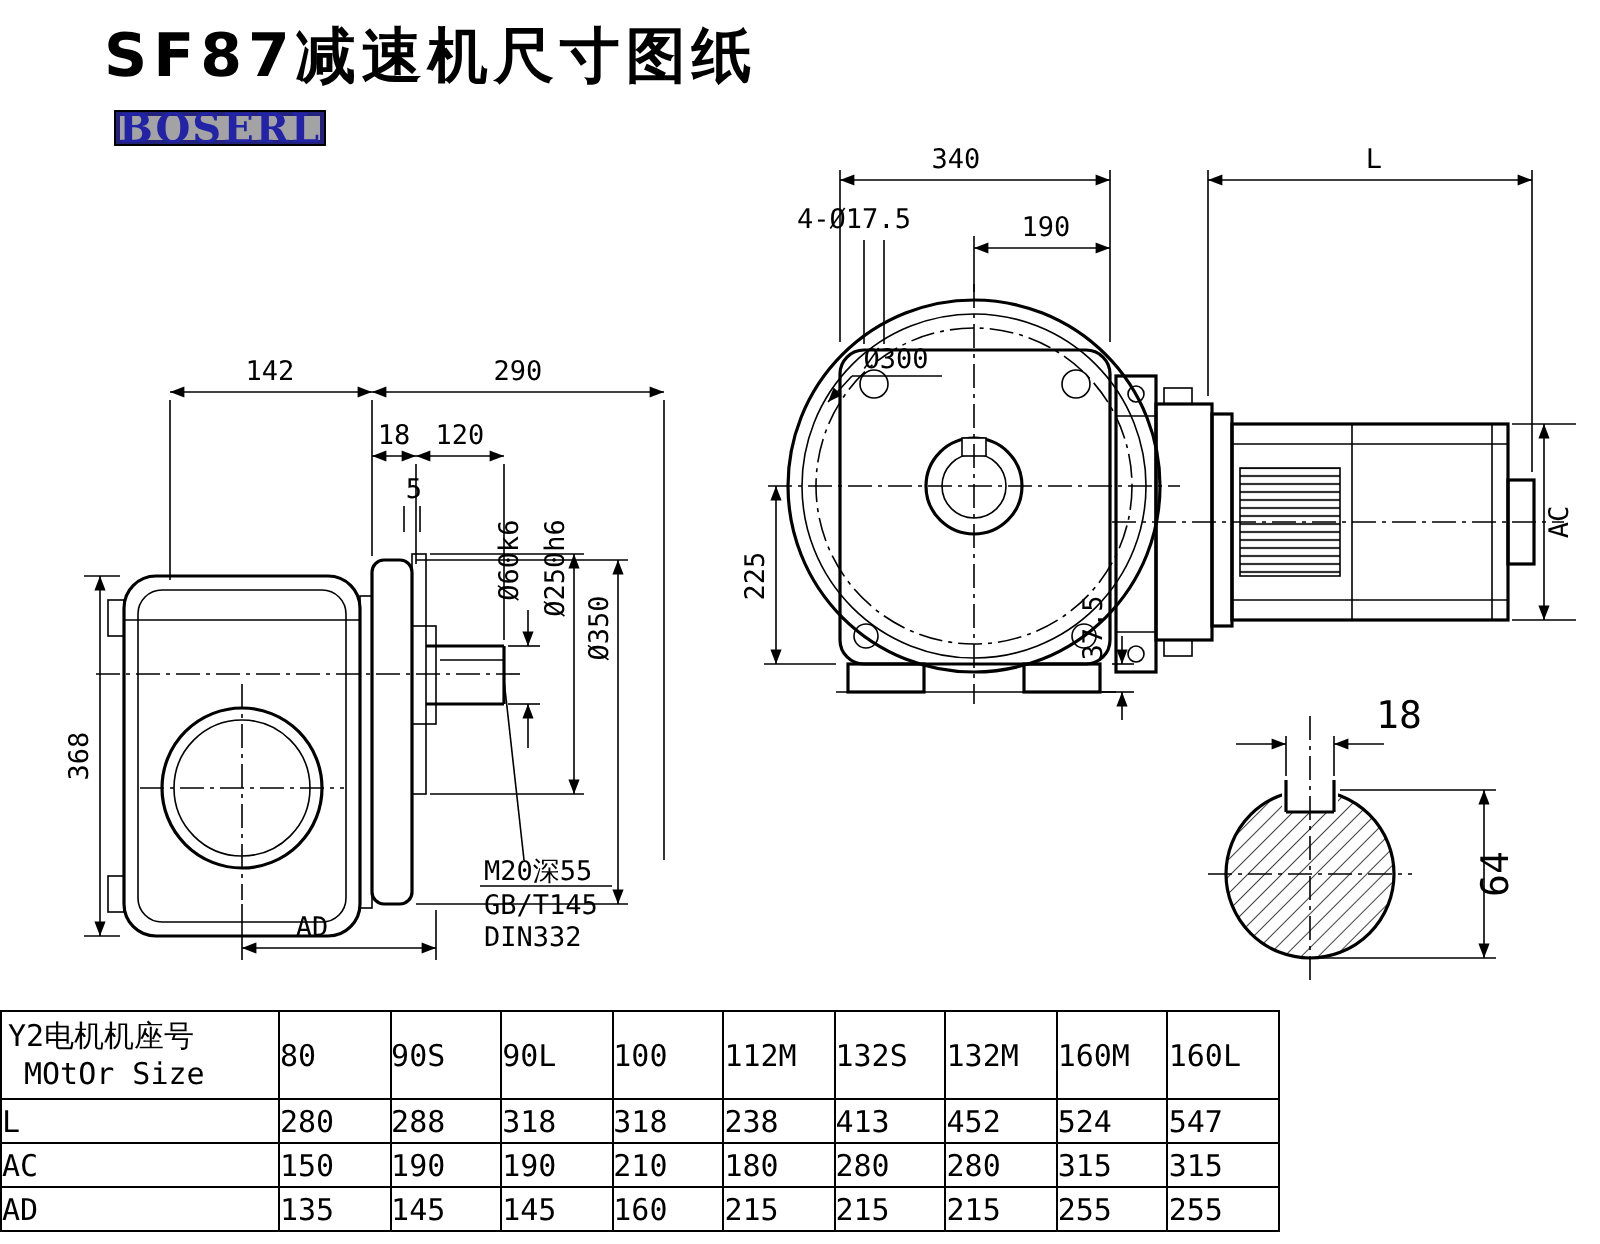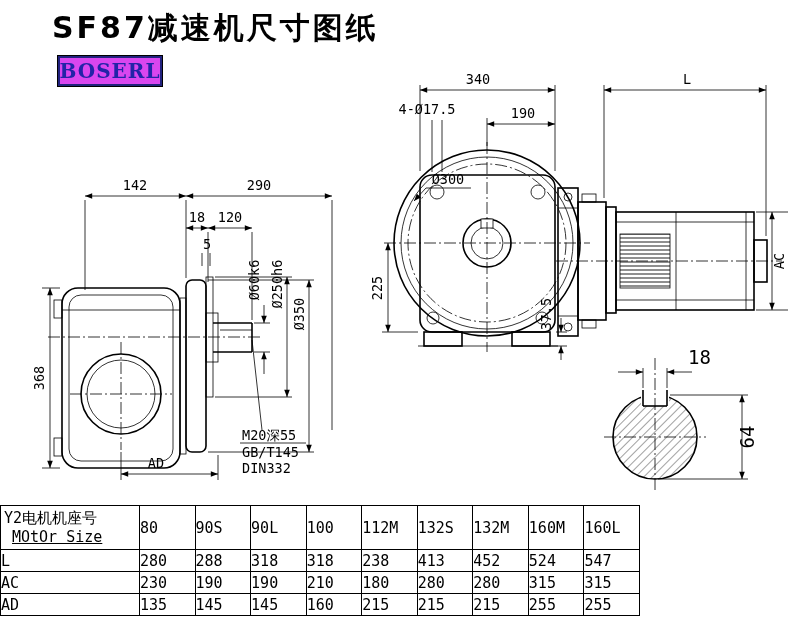--- a/index.html
+++ b/index.html
@@ -2,45 +2,45 @@
 <html><head>
 <meta charset="utf-8">
 <style>
   * { margin:0; padding:0; box-sizing:border-box; }
   html,body { width:800px; height:622px; background:#fff; overflow:hidden;
               font-family:"DejaVu Sans", sans-serif; color:#000; }
   .stage { position:relative; width:800px; height:622px; background:#fff; }
 
   .page-title { position:absolute; left:52px; top:8px; font-size:30px; font-weight:bold;
                 letter-spacing:3px; white-space:nowrap; }
-  .logo-box { position:absolute; left:58px; top:56px; width:104px; height:30px;
+  .logo-box { position:absolute; left:58px; top:56px; width:104px; height:16px;
               border:2px solid #22227e; box-shadow:0 0 0 1px #000;
               display:flex; align-items:center; justify-content:center;
               font-family:"DejaVu Serif", serif; font-weight:bold; font-size:20px;
-              color:#2323a8; letter-spacing:1px; background:#d946ef; }
+              color:#2323a8; letter-spacing:1px; background:#a3a3a3; }
 
   svg.drawing { position:absolute; left:0; top:0; }
   .thick { stroke:#000; stroke-width:1.6; fill:none; }
   .thin  { stroke:#000; stroke-width:0.8; fill:none; }
   .dim   { stroke:#000; stroke-width:0.8; fill:none; }
   .cl    { stroke:#000; stroke-width:0.8; fill:none; stroke-dasharray:12 3 2 3; }
   .arrows { marker-start:url(#arr); marker-end:url(#arr); }
   .arrow-end { marker-end:url(#arr); }
   .dtxt   { font-family:"DejaVu Sans Mono", monospace; font-size:13.5px; fill:#000; }
   .dtxt-lg{ font-family:"DejaVu Sans Mono", monospace; font-size:19px; fill:#000; }
 
   table.dim-table { position:absolute; left:0; top:505px; width:640px;
                     border-collapse:collapse; table-layout:fixed; background:#fff;
                     font-family:"DejaVu Sans Mono", monospace; }
   .dim-table td { border:1.6px solid #000; vertical-align:middle;
                   font-size:15px; padding:0; height:22px; overflow:hidden; }
   .dim-table tr.hdr td { height:44px; }
   .dim-table col.c0 { width:139px; }
   .lblcell { text-align:left !important; padding-left:3px !important; }
-  .lblcell .en { text-decoration:underline; margin-left:8px; }
+  .lblcell .en { margin-left:8px; }
 </style>
 </head>
 <body>
 
 <div class="stage">
 
   <svg class="drawing" width="800" height="622" viewBox="0 0 800 622" xmlns="http://www.w3.org/2000/svg">
     <defs>
       <marker id="arr" viewBox="0 0 10 10" refX="9.5" refY="5" markerWidth="10" markerHeight="10" orient="auto-start-reverse">
         <path d="M0.5,1.5 L9.5,5 L0.5,8.5 Z" fill="#000"></path>
@@ -270,21 +270,21 @@
         <td>318</td>
         <td>318</td>
         <td>238</td>
         <td>413</td>
         <td>452</td>
         <td>524</td>
         <td>547</td>
       </tr>
       <tr>
         <td>AC</td>
-        <td>230</td>
+        <td>150</td>
         <td>190</td>
         <td>190</td>
         <td>210</td>
         <td>180</td>
         <td>280</td>
         <td>280</td>
         <td>315</td>
         <td>315</td>
       </tr>
       <tr>

